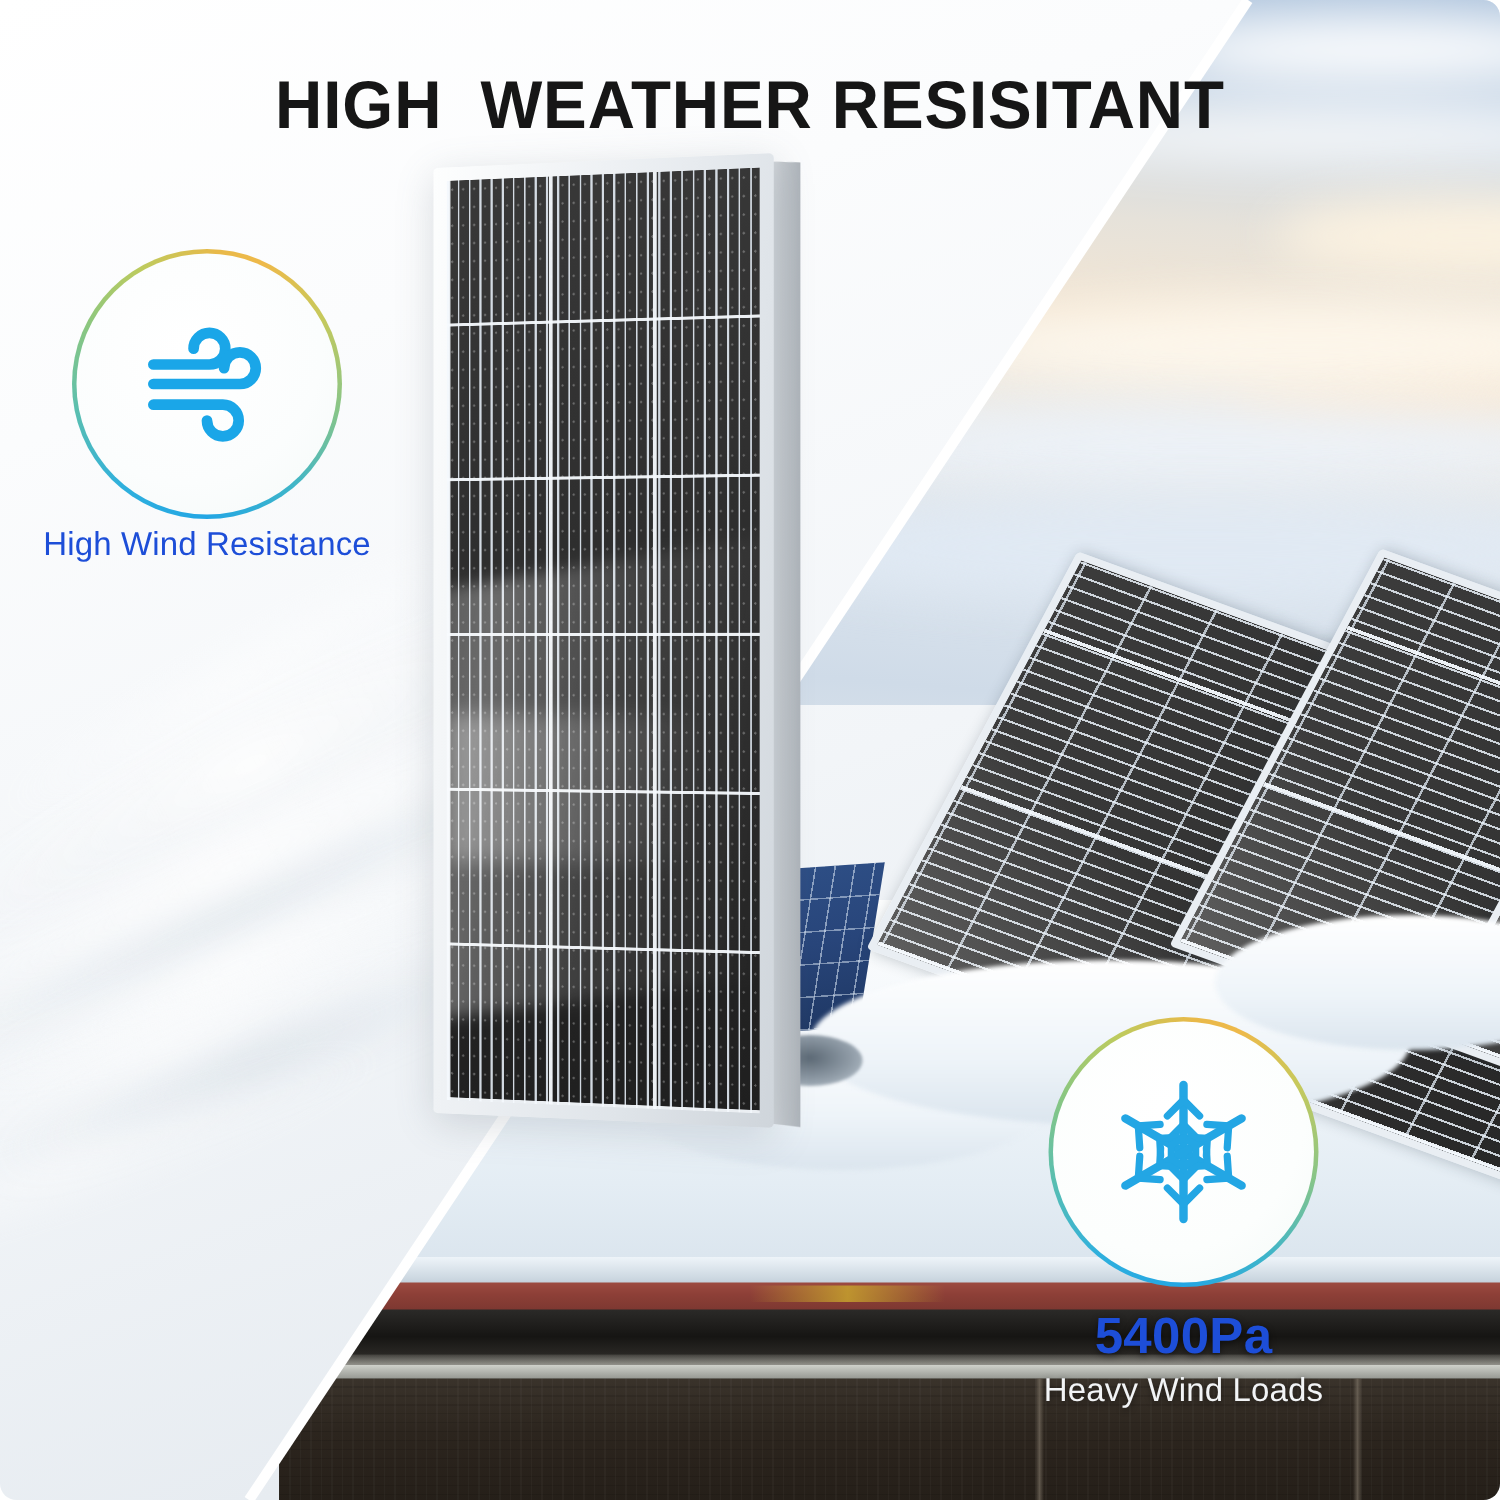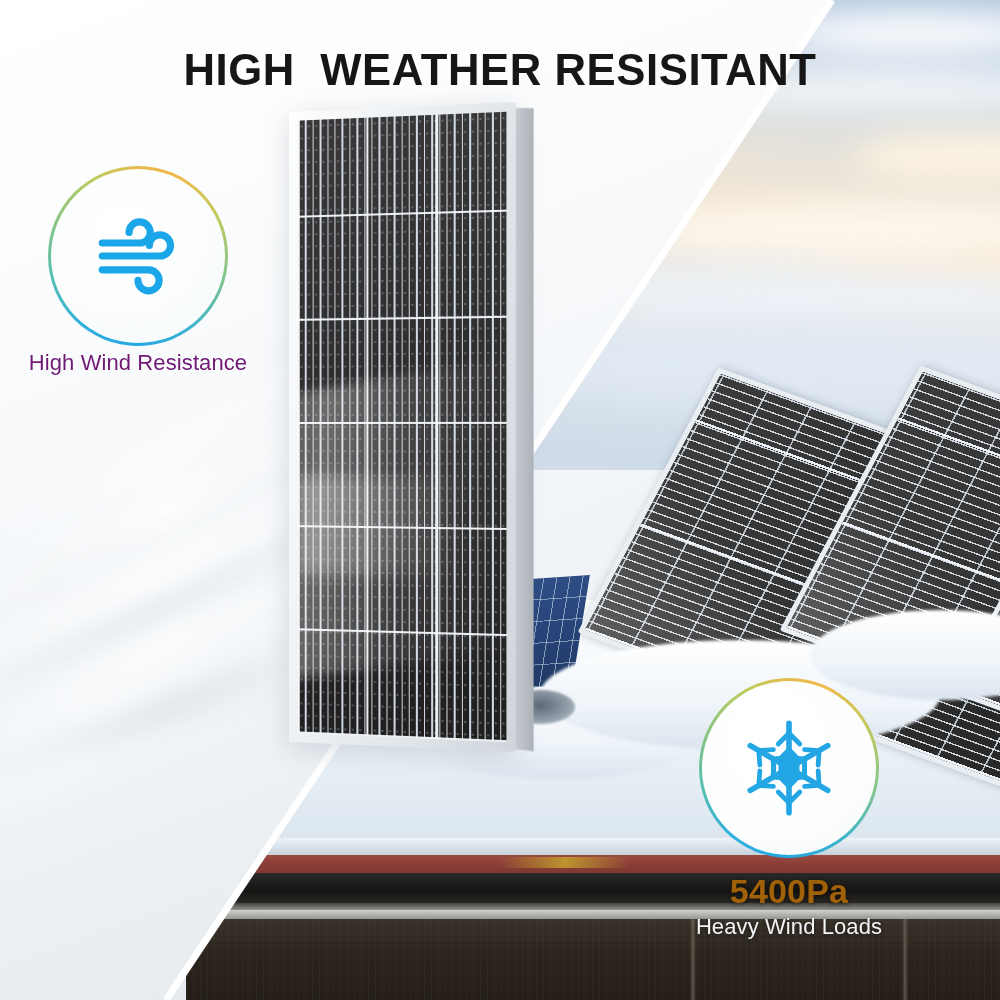--- a/index.html
+++ b/index.html
@@ -5,20 +5,21 @@
 <style>
   * { margin:0; padding:0; box-sizing:border-box; }
   html,body { width:1000px; height:1000px; overflow:hidden; background:#fff; }
   body { font-family:"Liberation Sans","DejaVu Sans",sans-serif; }
 
   .stage {
     position:relative;
     width:1000px; height:1000px;
     overflow:hidden;
     background:#ffffff;
+    border-radius:11px;
   }
 
   
   .wind-half {
     position:absolute; inset:0;
     background:
       linear-gradient(160deg,#ffffff 0%,#fbfcfd 22%,#f2f5f8 52%,#e7ecf1 78%,#dfe6ec 100%);
   }
   
   .streak {
@@ -273,23 +274,23 @@
     line-height:1.05;
   }
   .badge .caption{
     font-size:22px;
     letter-spacing:.1px;
     margin-top:4px;
     line-height:1.15;
   }
   #wind-badge { left:25px; top:166px; width:226px; }
   #wind-badge .value   { color:#1b1b1b; }
-  #wind-badge .caption { color:#701a75; }
+  #wind-badge .caption { color:#1d4ed8; }
   #snow-badge { left:676px; top:678px; width:226px; }
-  #snow-badge .value   { color:#a16207; text-shadow:0 1px 5px rgba(0,0,0,.45);text-align:center; }
+  #snow-badge .value   { color:#1d4ed8; text-shadow:0 1px 5px rgba(0,0,0,.45);text-align:center; }
   #snow-badge .caption { color:#f2f4f6; text-shadow:0 1px 5px rgba(0,0,0,.45); }
   #snow-badge .ring-inner{ background:radial-gradient(circle at 42% 34%,#ffffff 0%,#fcfefd 62%,#f3f9f7 100%); }
 
   
   .headline{
     position:absolute;
     left:0; top:44px; width:1000px;
     text-align:center;
     font-weight:bold;
     font-size:45px;

